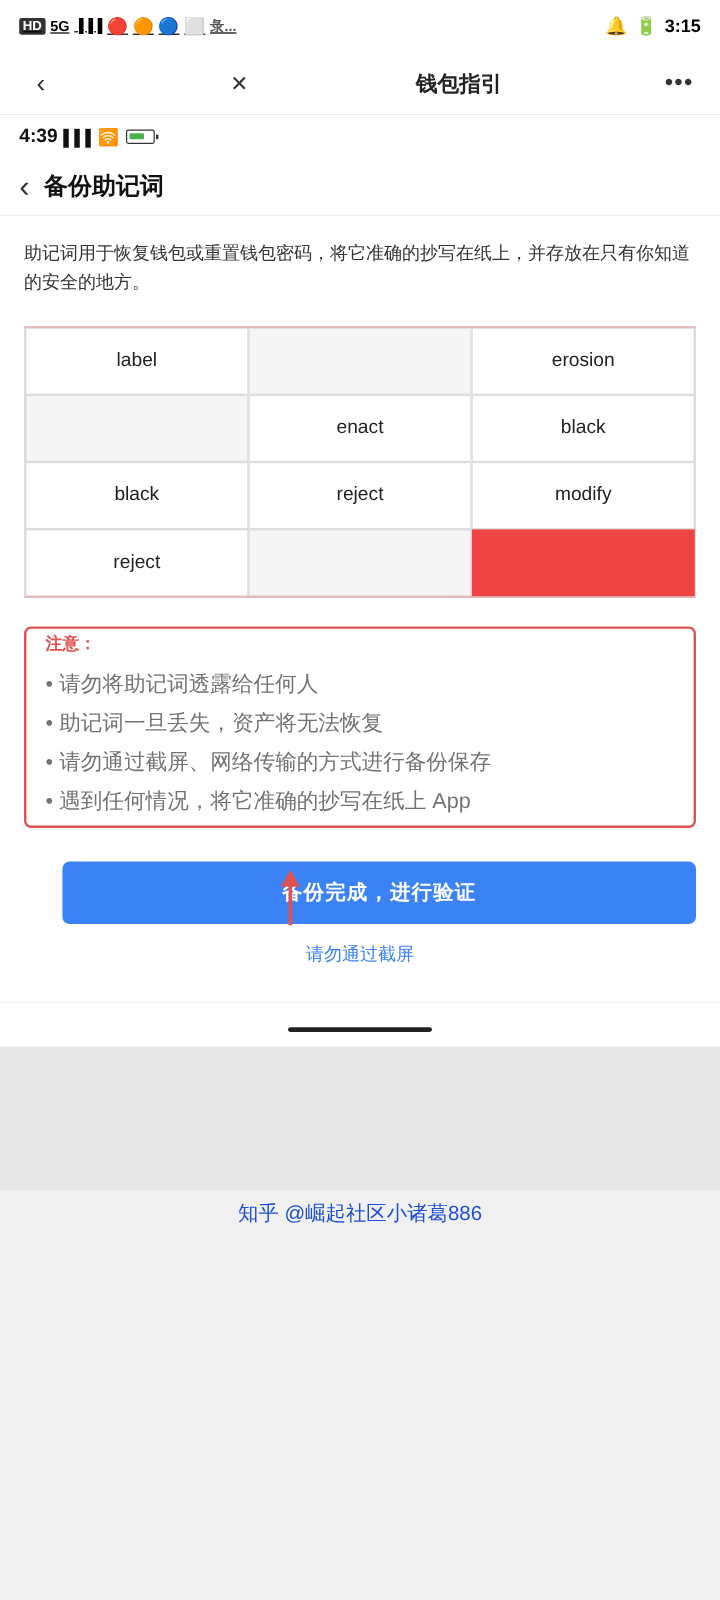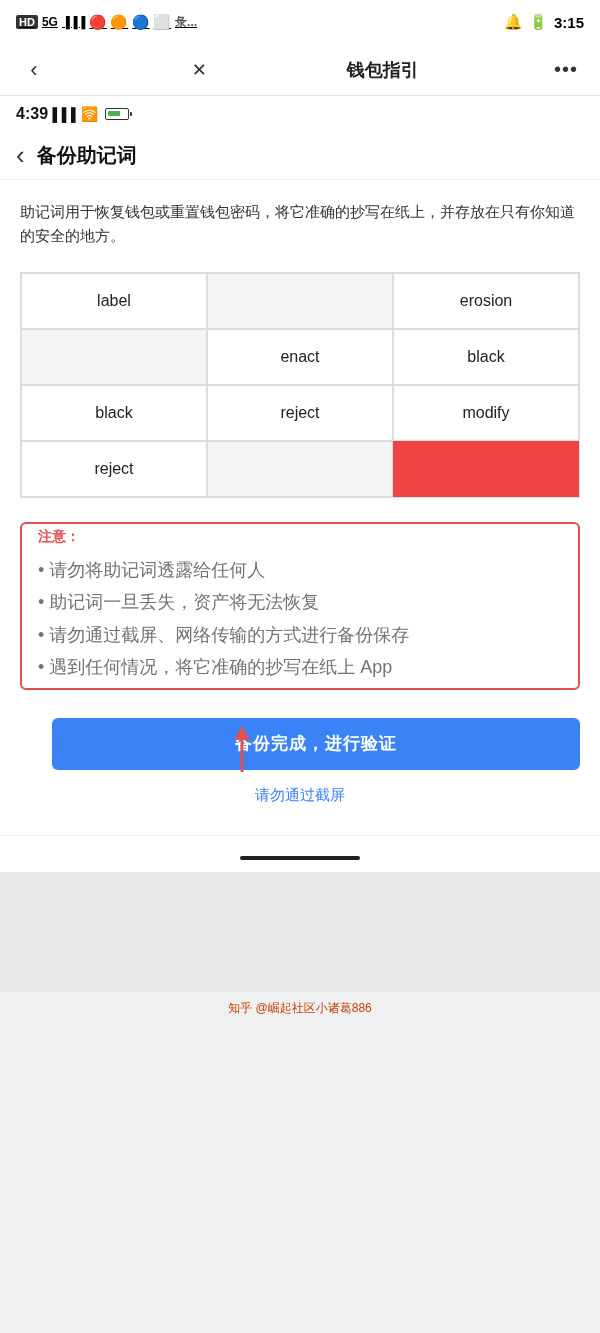--- a/index.html
+++ b/index.html
@@ -220,22 +220,22 @@
     
     .outer-bg {
       background: #e8e8e8;
       padding: 10px 0;
       min-height: 100px;
     }
 
     
     .watermark {
       text-align: center;
-      font-size: 12px;
-      color: #c2410c;
+      font-size: 17px;
+      color: #1d4ed8;
       padding: 8px 0 4px;
       background: #f0f0f0;
     }
   </style>
 </head>
 <body>
 
 <div class="phone-status-bar">
   <div class="status-left">
     <span style="font-size:11px;font-weight:700;background:#333;color:#fff;padding:1px 3px;border-radius:2px;">HD</span>

